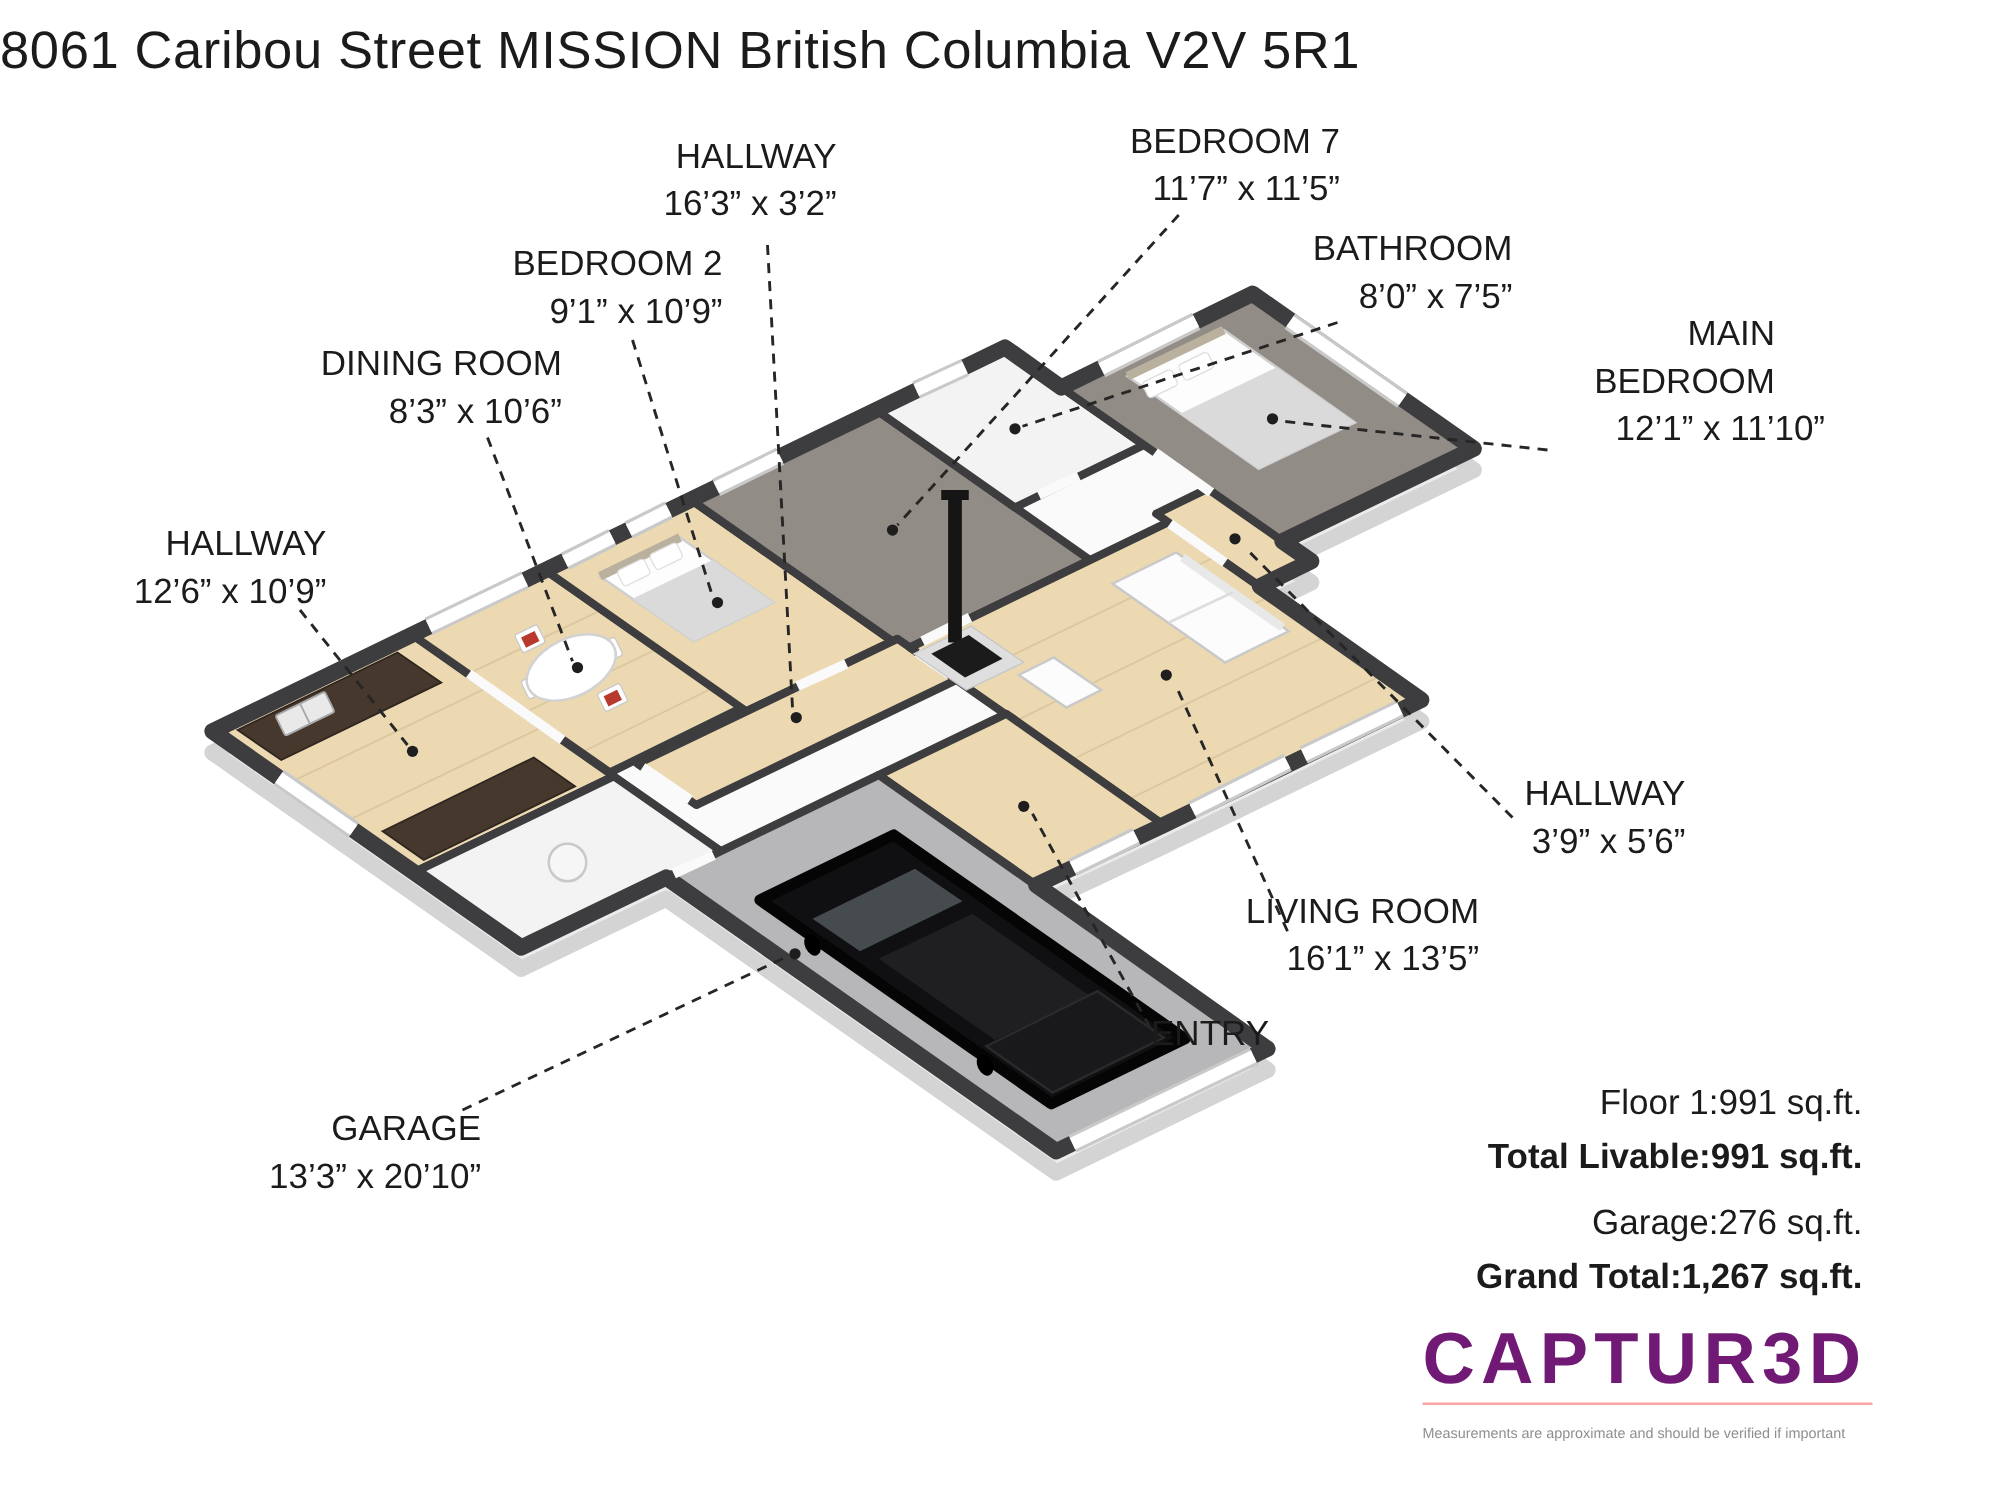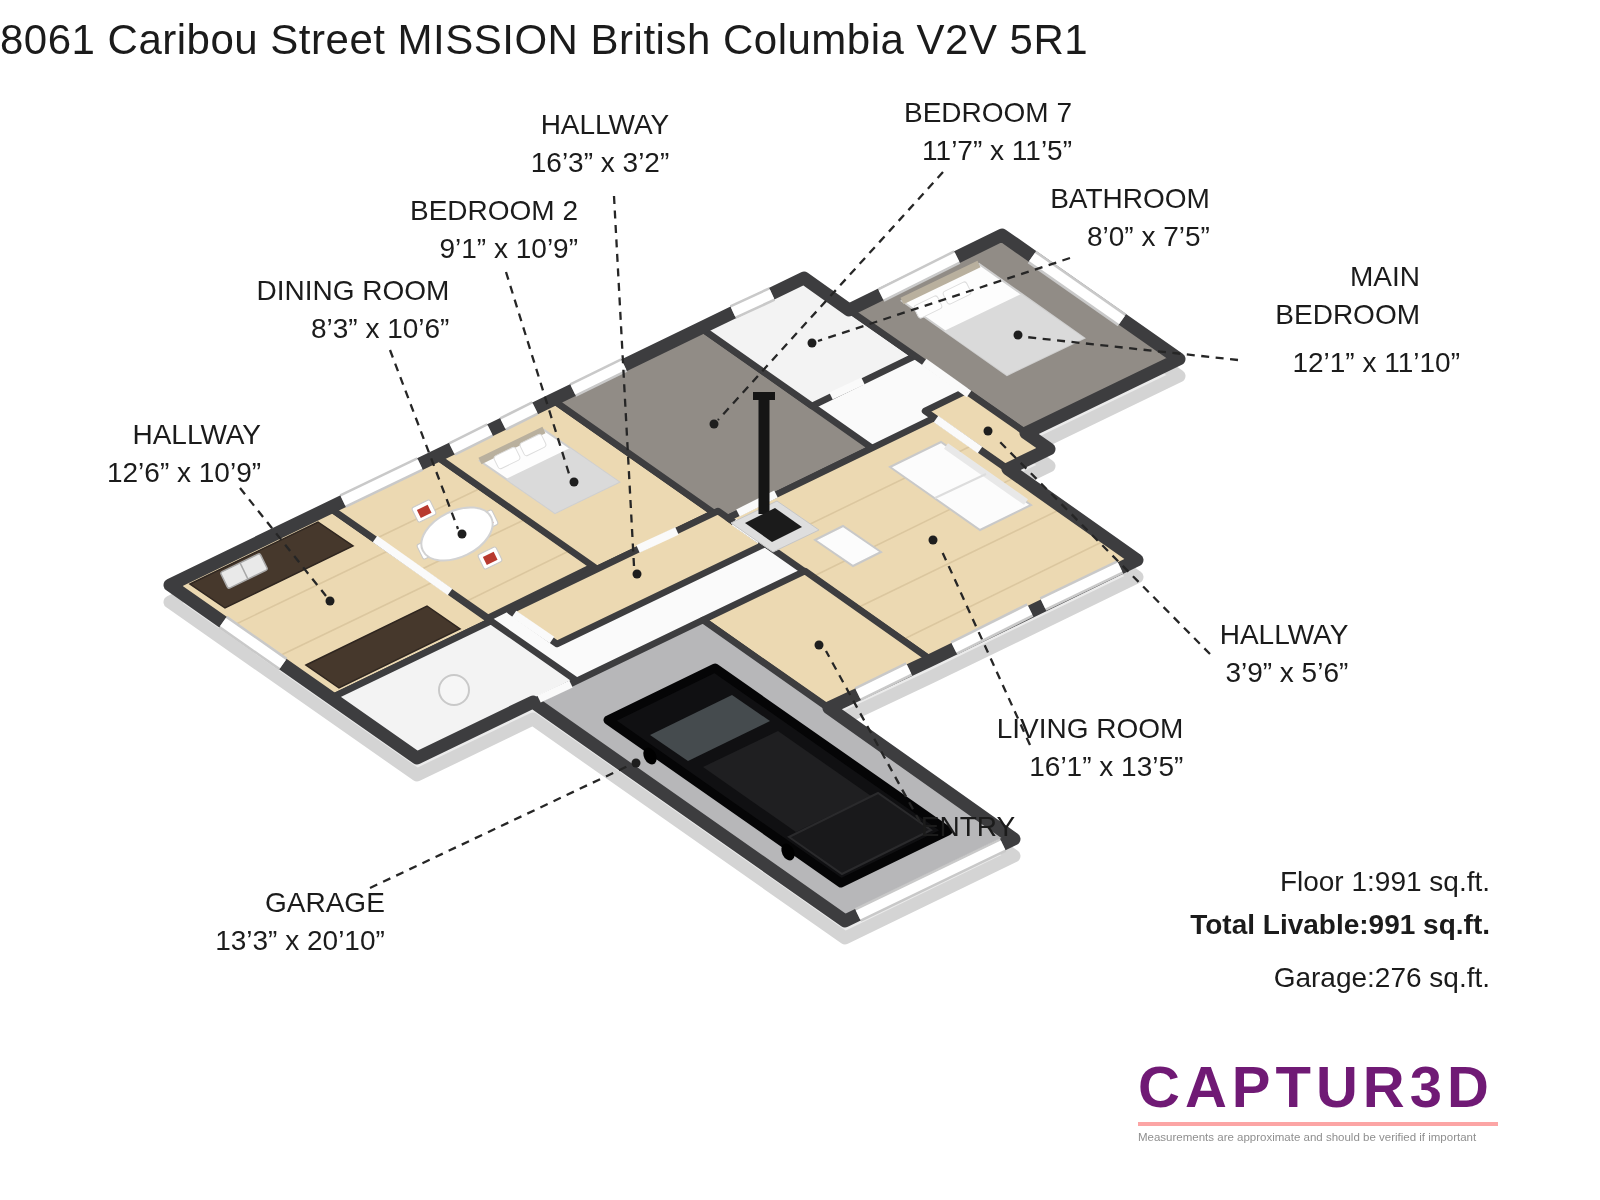--- a/index.html
+++ b/index.html
@@ -6,28 +6,28 @@
   html,body{margin:0;padding:0}
   body{width:1600px;height:1200px;position:relative;background:#ffffff;
        font-family:"Liberation Sans",sans-serif;color:#1b1b1b;overflow:hidden}
   .title{position:absolute;top:16px;left:0;width:1600px;text-align:left;
          font-size:42px;font-weight:400;letter-spacing:.5px}
   svg.plan{position:absolute;left:0;top:0}
   .room-label{position:absolute;transform:translateX(-50%);text-align:right;
               white-space:nowrap;line-height:38px;z-index:5}
   .room-name,.room-dims{font-size:28px}
   .room-label.wrap{white-space:normal;width:270px}
-  .room-label.wrap .room-name{max-width:190px;margin:10px auto}
+  .room-label.wrap .room-name{max-width:190px;margin:0 auto}
   .summary{position:absolute;left:1138px;top:860px;width:352px;font-size:28px;z-index:5}
   .srow{display:flex;justify-content:flex-end;line-height:43px}
   .srow.bold{font-weight:700}
   .sgap{height:10px}
   .logo{position:absolute;left:1138px;top:1056px;width:360px;z-index:5}
   .logo-text{font-size:58px;font-weight:700;color:#701a75;letter-spacing:5px;line-height:62px}
-  .logo-tagline{margin-top:4px;padding-top:5px;border-top:4px solid #fca5a5;
+  .logo-tagline{margin-top:4px;padding-top:17px;border-top:2px solid #fca5a5;
                 font-size:11.5px;color:#8f8f8f;white-space:nowrap}
 </style>
 </head>
 <body>
 
 <svg class="plan" width="1600" height="1200" viewBox="0 0 1600 1200">
 
   <g>
     <path d="M170,585 L701,328 L804,278 L849,310 L1002,235 L1179,359 L1026,433 L1049,449 L1008,469 L1137,560 L931,660 L829,708 L1014,839 L845,921 L533,702 L417,758 Z" transform="translate(0,17)" fill="#ebebeb" stroke="#d4d4d4" stroke-width="13" stroke-linejoin="round"></path>
     <path d="M170,585 L701,328 L804,278 L849,310 L1002,235 L1179,359 L1026,433 L1049,449 L1008,469 L1137,560 L931,660 L829,708 L1014,839 L845,921 L533,702 L417,758 Z" fill="#fafafa" stroke="none"></path>
@@ -255,18 +255,22 @@
   </div>
   <div class="srow bold">
     <span class="slabel">Total Livable:</span>
     <span class="svalue">991 sq.ft.</span>
   </div>
   <div class="sgap"></div>
   <div class="srow">
     <span class="slabel">Garage:</span>
     <span class="svalue">276 sq.ft.</span>
   </div>
+  <div class="srow bold">
+    <span class="slabel">Grand Total:</span>
+    <span class="svalue">1,267 sq.ft.</span>
+  </div>
 </div>
 
 <div class="logo">
   <div class="logo-text">CAPTUR3D</div>
   <div class="logo-tagline">Measurements are approximate and should be verified if important</div>
 </div>
 
 </body></html>

